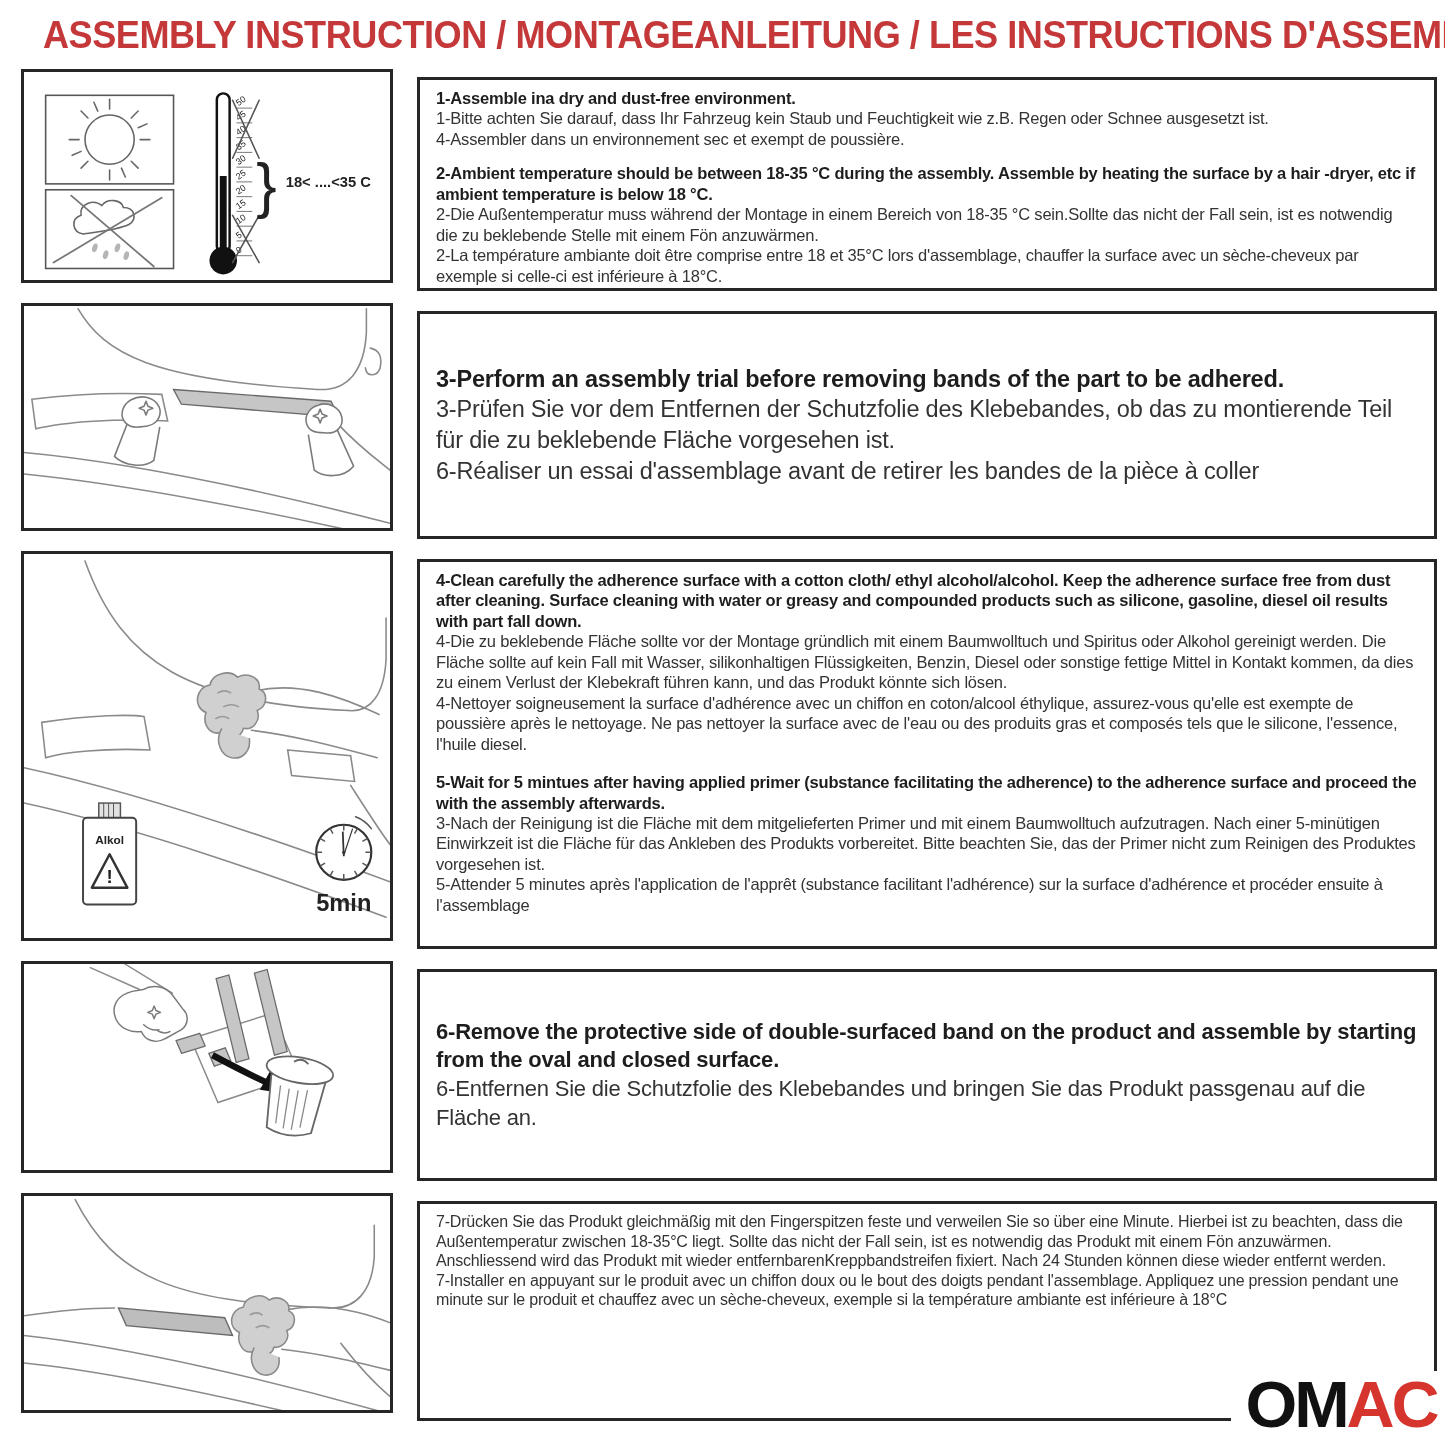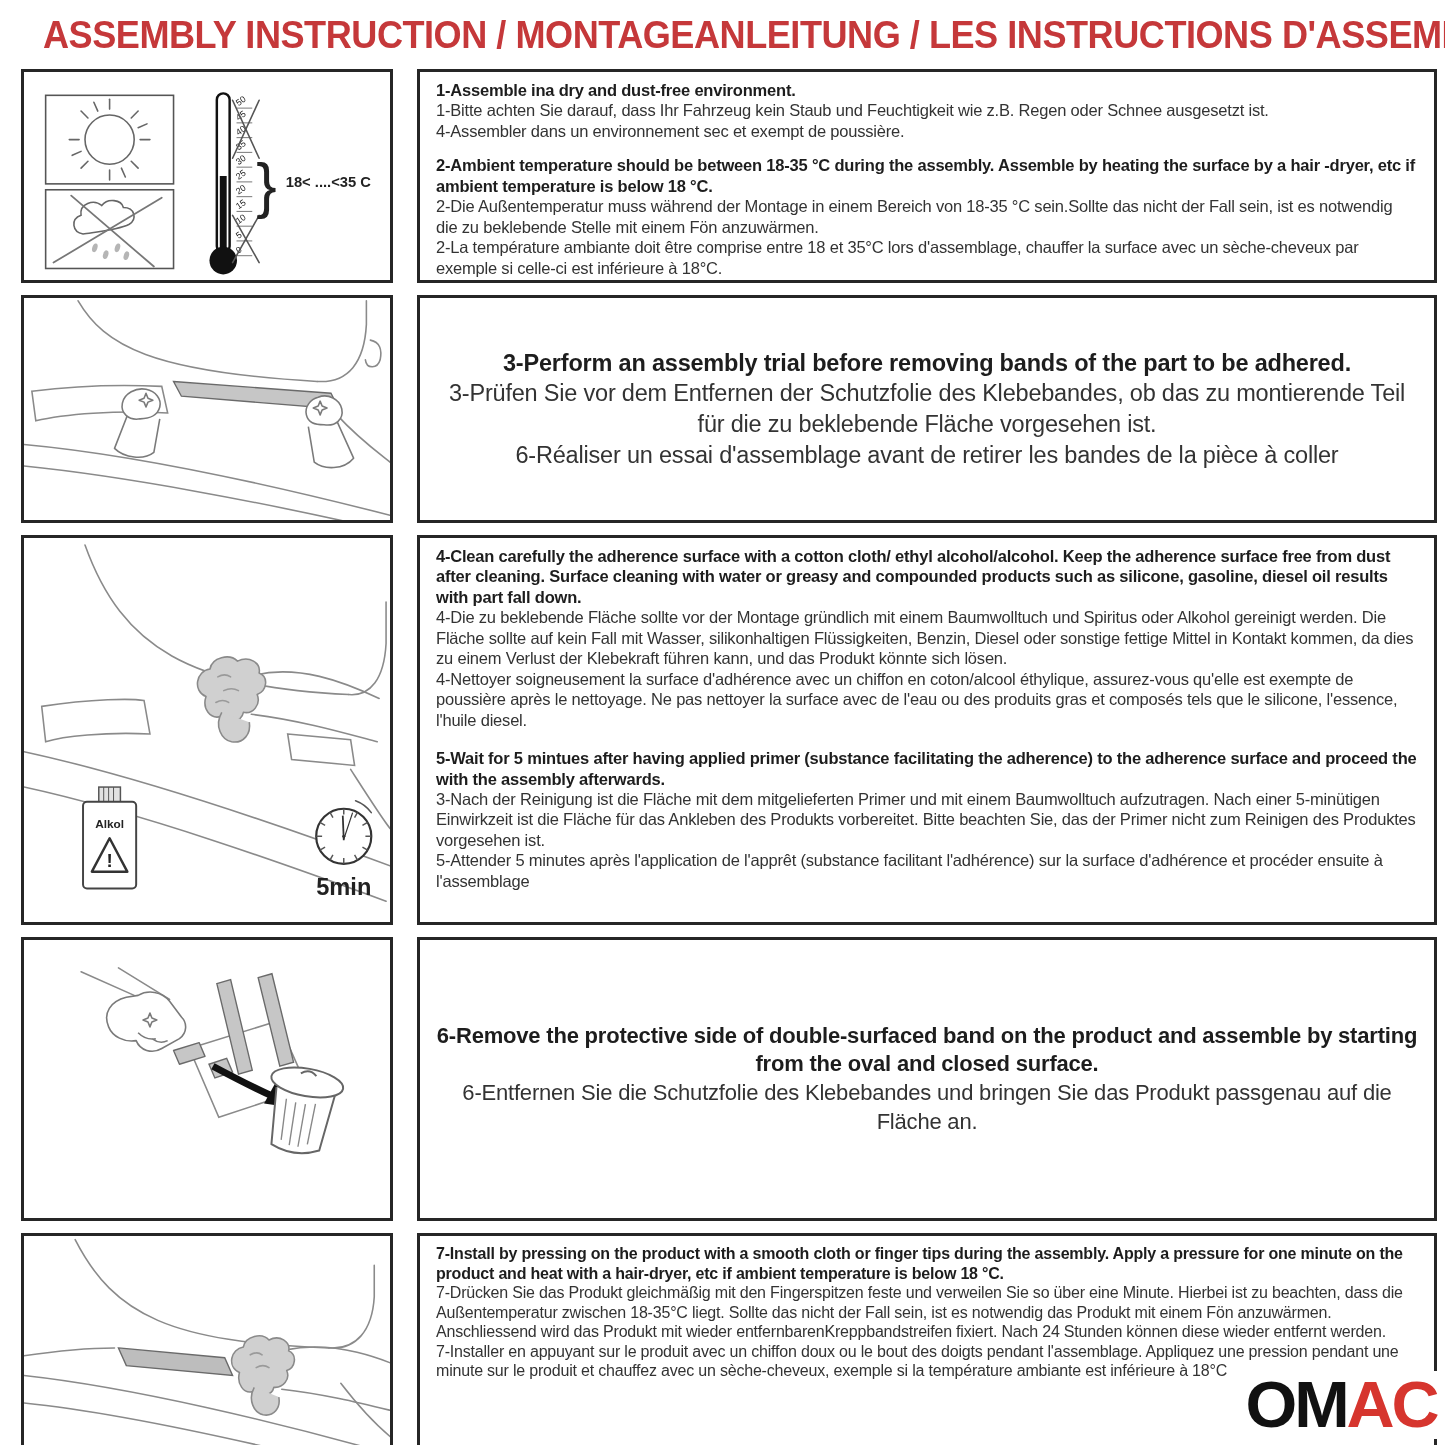--- a/index.html
+++ b/index.html
@@ -29,34 +29,34 @@
     border:3px solid #262626;
     box-sizing:border-box;
     background:#fff;
   }
   .text-box{
     flex:1 1 auto;
     border:3px solid #262626;
     box-sizing:border-box;
     background:#fff;
     padding:8px 16px;
-    display:flex;flex-direction:column;
-  }
-  .text-box.centered{justify-content:center;text-align:center;}
+    display:flex;flex-direction:column;margin-top:8px;
+  }
+  .text-box.centered{justify-content:center;}
   .text-box p{margin:0;letter-spacing:-0.2px;}
   .s-small p{font-size:16.5px;line-height:1.24;}
   .s-tiny  p{font-size:16px;line-height:1.22;}
   .s-big   p{font-size:23.5px;line-height:1.3;}
   .s-med   p{font-size:22px;line-height:1.3;}
   p.bold{font-weight:bold;color:#1d1d1d;}
   p.reg{font-weight:normal;color:#333;}
   .vgap{height:18px;flex:0 0 auto;}
   .vgap-sm{height:14px;flex:0 0 auto;}
 
-  .h1{height:214px;} .h2{height:228px;} .h3{height:390px;} .h4{height:284px;} .h5{height:220px;}
+  .h1{height:214px;} .h2{height:228px;} .h3{height:390px;} .h4{height:212px;} .h5{height:220px;}
   .illus-box svg{display:block;width:100%;height:100%;}
 
   
   .ln{fill:none;stroke:#8a8a8a;stroke-width:1.6;stroke-linecap:round;}
   .frame{fill:#fff;stroke:#555;stroke-width:1.6;}
   .hand{fill:#fff;stroke:#7a7a7a;stroke-width:1.6;stroke-linejoin:round;}
   .grayfill{fill:#c6c6c6;stroke:#6a6a6a;stroke-width:1.4;}
   .cloth{fill:#d0d0d0;stroke:#8a8a8a;stroke-width:1.6;stroke-linejoin:round;}
   .xmark{stroke:#777;stroke-width:1.8;stroke-linecap:round;}
   .svgtxt{font-family:"Liberation Sans",sans-serif;fill:#222;}
@@ -310,21 +310,20 @@
         <g transform="translate(238,130)">
           <path class="ln" d="M28,-16 C78,-26 126,-8 164,10"></path>
           <path class="ln" d="M24,24 C78,30 126,44 162,52"></path>
           <path class="cloth" d="M-19,7 c-13,-6 -9,-24 4,-26 c2,-11 19,-15 26,-7 c11,-6 22,2 20,11 c9,4 7,17 -2,20 c4,9 -4,18 -13,17 c-2,9 -15,11 -20,4 c-11,4 -18,-8 -15,-19 z"></path>
           <path class="ln" style="stroke:#9a9a9a" d="M-8,-11 q7,-4 12,0 M-2,2 q7,-4 13,0"></path>
           <path class="cloth" d="M-4,22 c-7,13 0,26 9,28 c11,2 18,-7 16,-18"></path>
         </g>
       </svg>
     </div>
     <div class="text-box h5 s-tiny">
-      <p class="bold">7-Install by pressing on the product with a smooth cloth or finger tips during the assembly. Apply a pressure for one minute on the product and heat with a hair-dryer, etc if ambient temperature is below 18 °C.</p>
       <p class="reg">7-Drücken Sie das Produkt gleichmäßig mit den Fingerspitzen feste und verweilen Sie so über eine Minute. Hierbei ist zu beachten, dass die Außentemperatur zwischen 18-35°C liegt. Sollte das nicht der Fall sein, ist es notwendig das Produkt mit einem Fön anzuwärmen. Anschliessend wird das Produkt mit wieder entfernbarenKreppbandstreifen fixiert. Nach 24 Stunden können diese wieder entfernt werden.</p>
       <p class="reg">7-Installer en appuyant sur le produit avec un chiffon doux ou le bout des doigts pendant l'assemblage. Appliquez une pression pendant une minute sur le produit et chauffez avec un sèche-cheveux, exemple si la température ambiante est inférieure à 18°C</p>
     </div>
   </div>
 
   <div class="logo">
     <span class="blk">OM</span><span class="red">AC</span>
   </div>
 
 </div>

